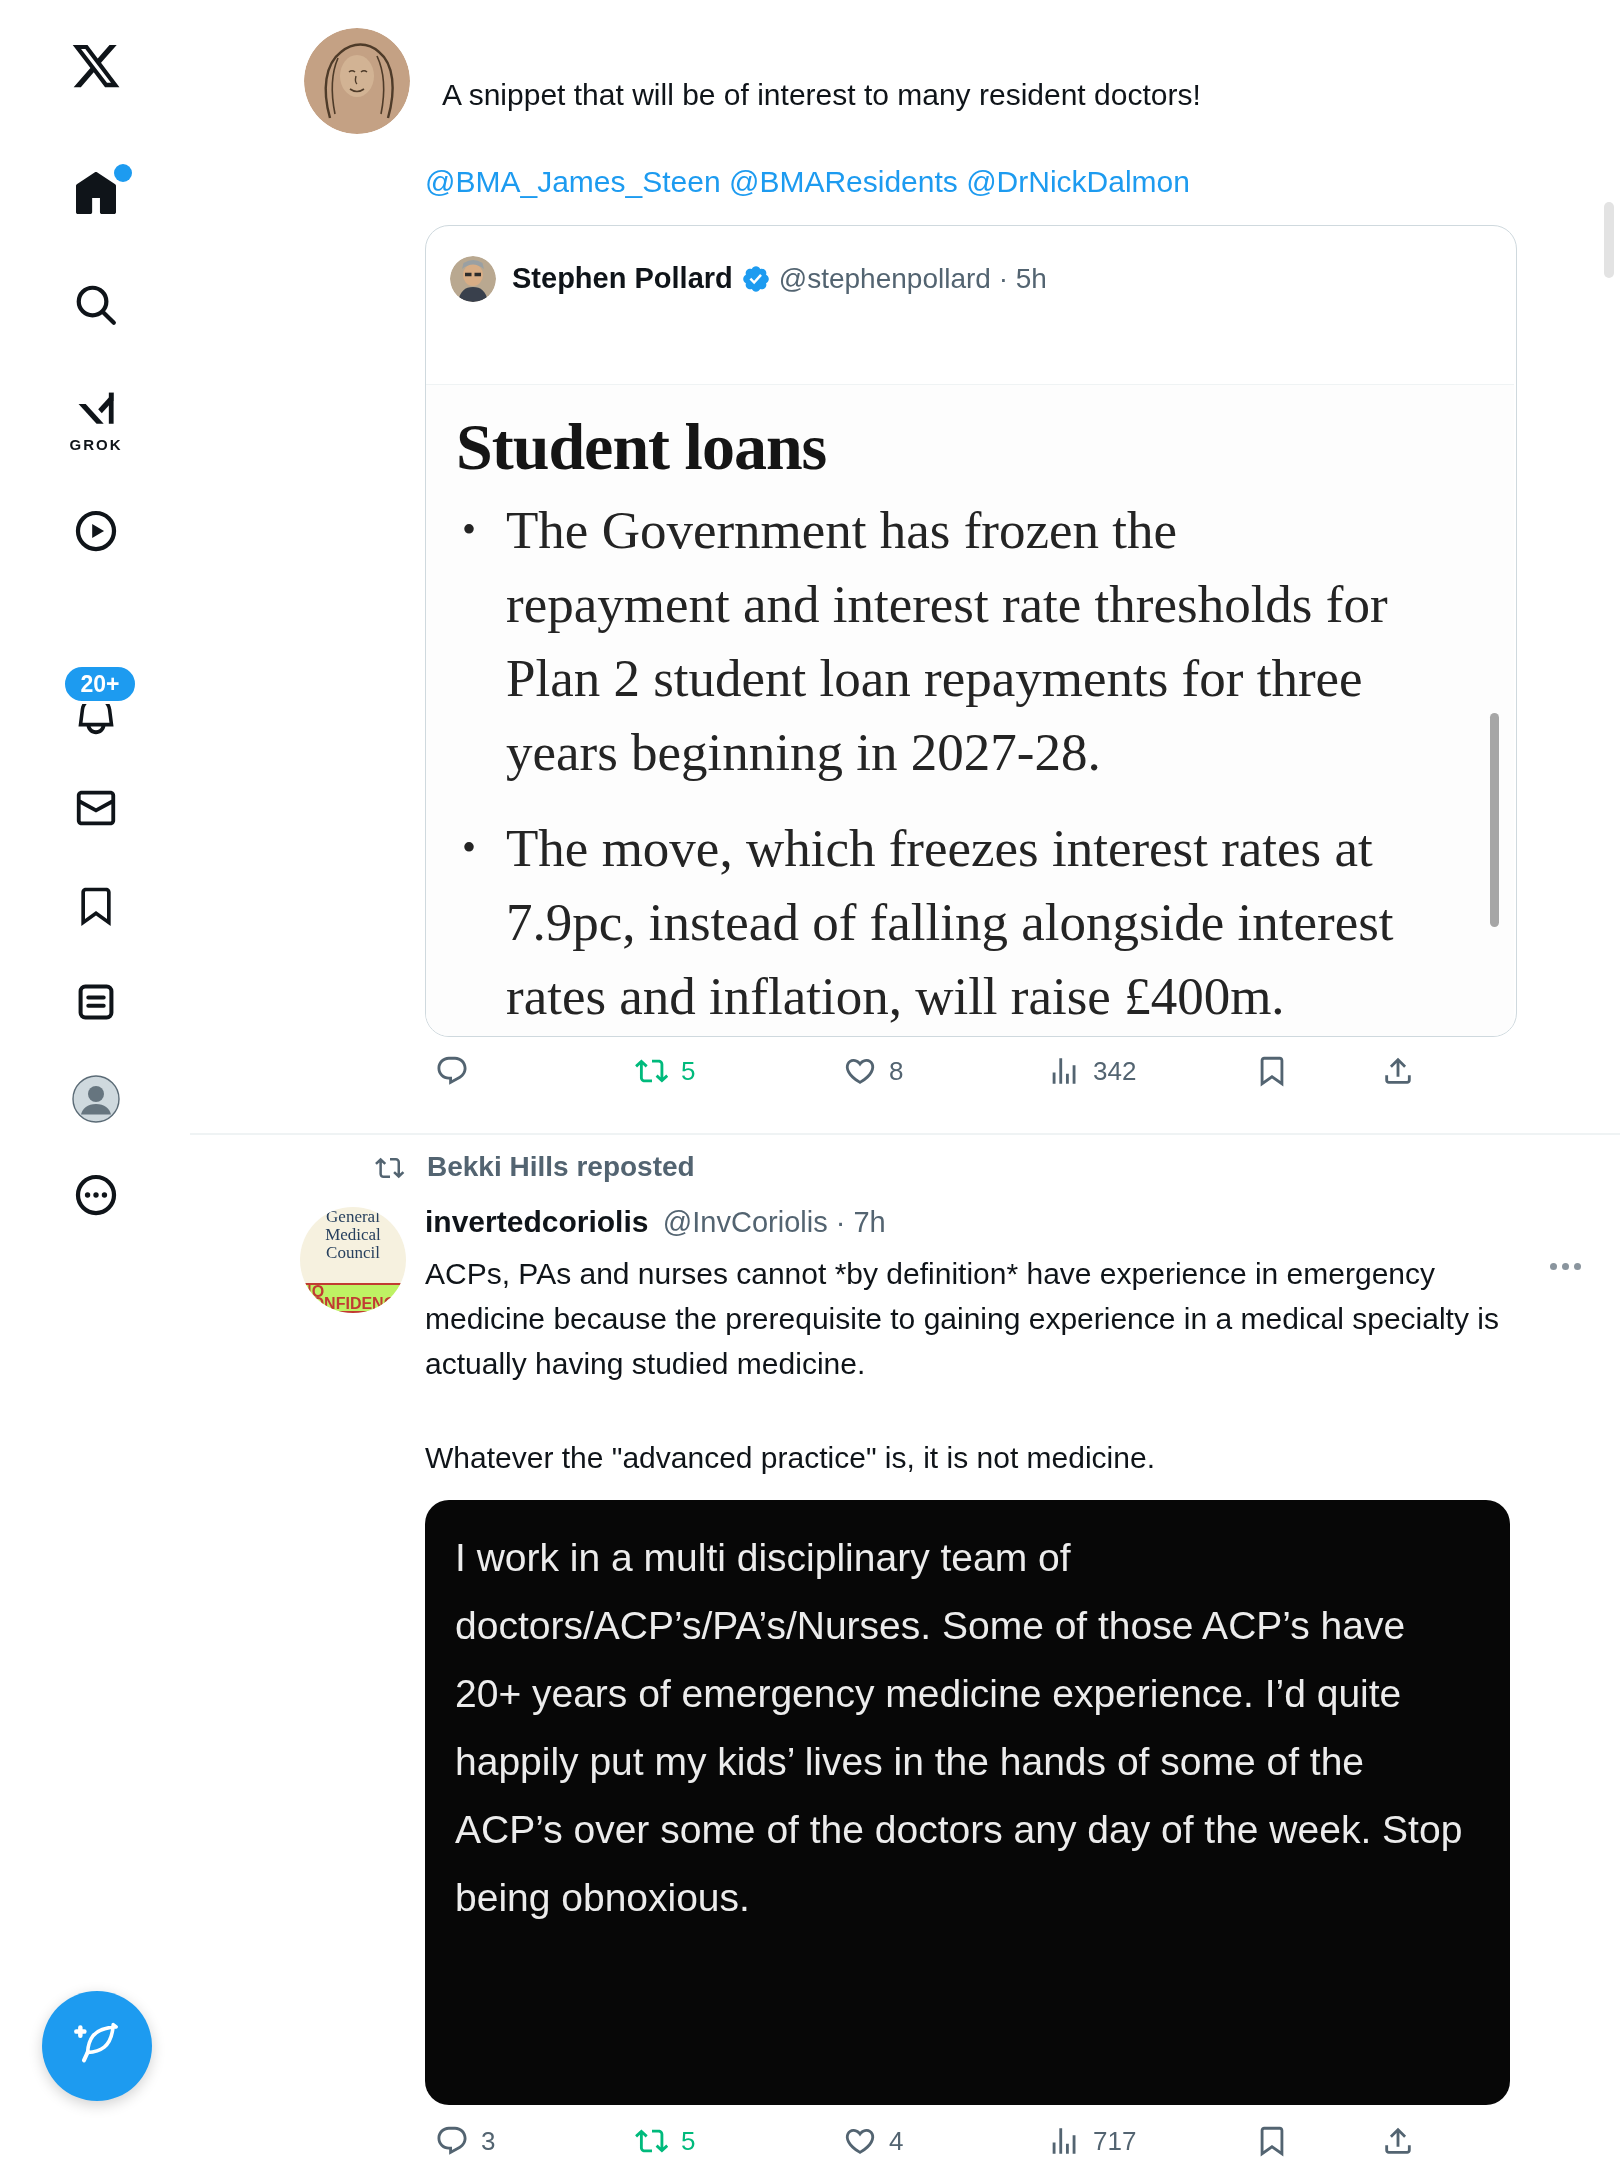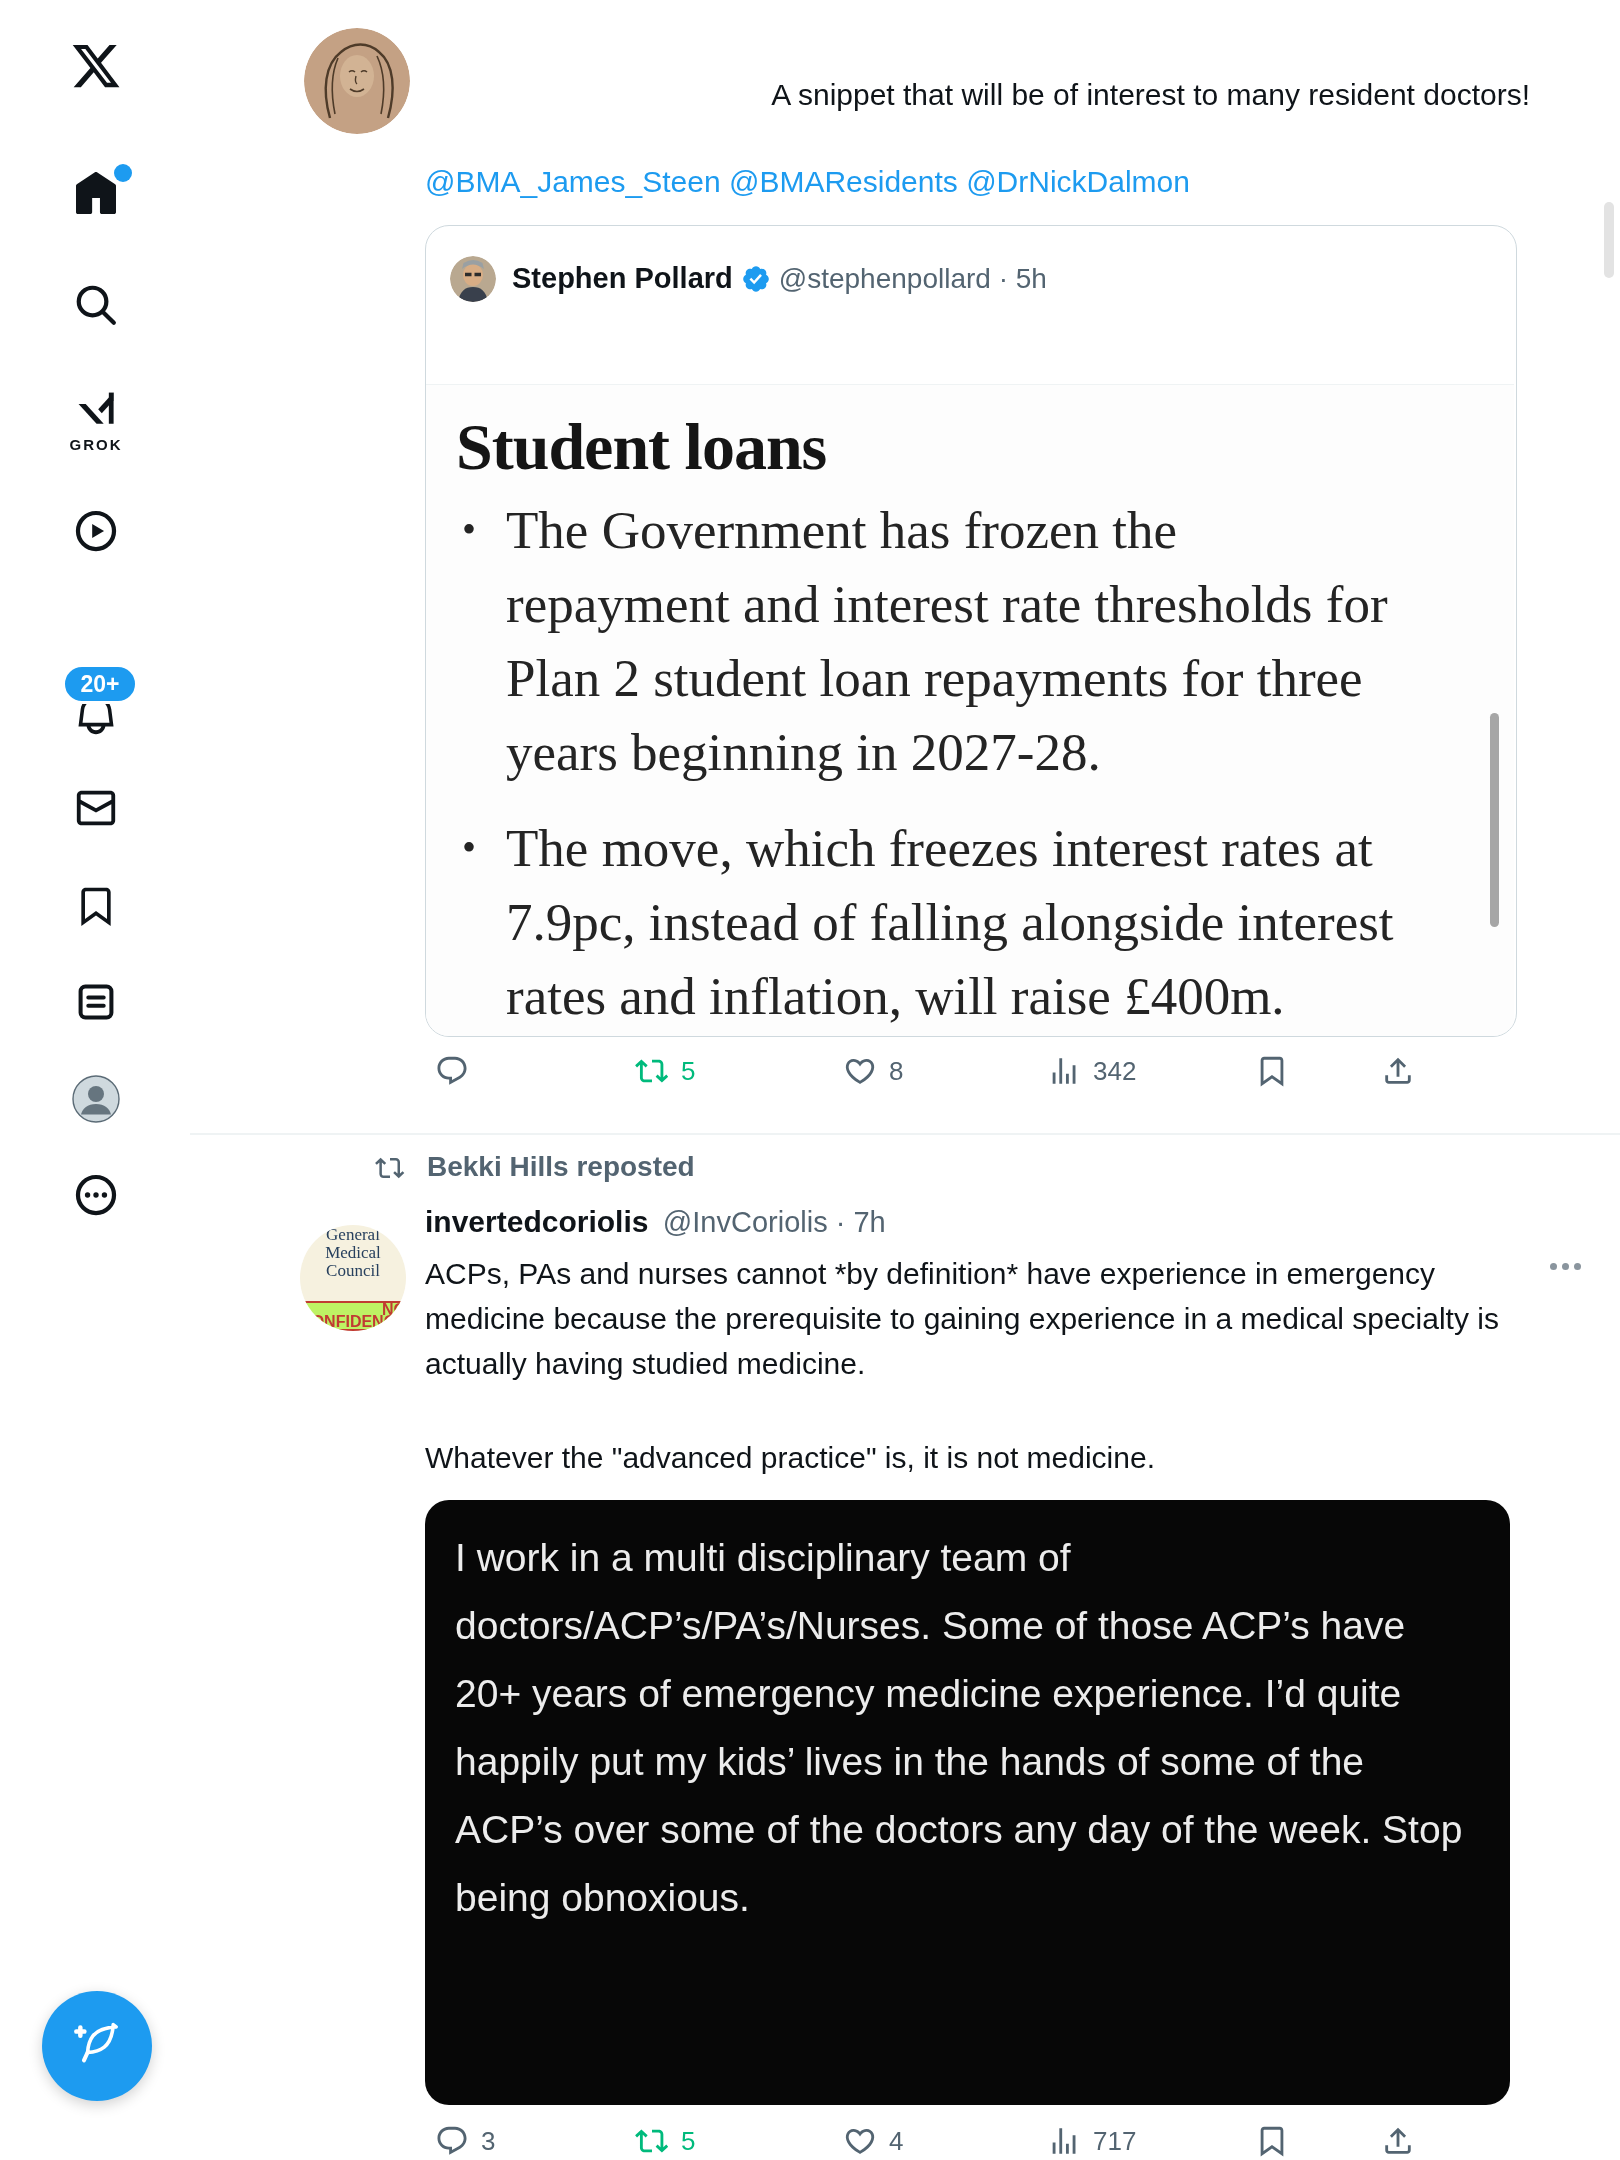--- a/index.html
+++ b/index.html
@@ -32,22 +32,22 @@
   .news-bullets{position:absolute;left:36px;top:108px;width:940px;}
   .bullet{display:flex;font-size:53px;line-height:74px;color:#242424;}
   .bullet .bdot{width:44px;flex:0 0 44px;font-size:40px;}
   .bullet + .bullet{margin-top:22px;}
   .inner-scrollbar{position:absolute;left:1064px;top:328px;width:9px;height:214px;border-radius:5px;background:#a6a6a6;}
   .action{position:absolute;display:flex;align-items:center;gap:12px;cursor:pointer;color:#536471;}
   .action svg{display:block;}
   .count{font-size:26px;color:#536471;}
   .action.green,.action.green .count{color:#00ba7c;}
   .repost-ctx{position:absolute;left:237px;top:16px;font-size:28px;font-weight:700;color:#536471;}
-  .gmc{position:absolute;left:110px;top:90px;width:106px;height:106px;border-radius:50%;background:#f6f1df;overflow:hidden;cursor:pointer;
-       display:flex;flex-direction:column;align-items:center;justify-content:center;text-align:right;}
+  .gmc{position:absolute;left:110px;top:72px;width:106px;height:106px;border-radius:50%;background:#f6f1df;overflow:hidden;cursor:pointer;
+       display:flex;flex-direction:column;align-items:center;justify-content:center;text-align:left;}
   .gmc-line{font-family:"Liberation Serif",serif;font-size:17px;line-height:18px;color:#27405e;font-weight:500;}
   .gmc-stamp{margin-top:21px;border:2px solid #c13b33;border-radius:3px;background:#bef264;color:#c13b33;
              font-size:16px;line-height:12px;font-weight:700;padding:1px 3px;}
   .blackimg{position:absolute;left:235px;top:365px;width:1085px;height:605px;border-radius:24px;background:#070707;cursor:pointer;
             color:#ececec;font-size:39px;line-height:68px;box-sizing:border-box;padding:24px 30px;}
   .divider{position:absolute;left:190px;width:1430px;height:2px;background:#eff3f4;}
   .right-scrollbar{position:absolute;left:1604px;top:202px;width:10px;height:76px;border-radius:5px;background:#e3e3e3;}
   .more-dots{color:#8a959e;}
 </style>
 </head>
@@ -187,21 +187,21 @@
         <path d="M34 30 C27 46 27 66 31 86" stroke="#4e3b29" stroke-width="1.6" fill="none"></path>
         <path d="M73 28 C81 45 81 66 77 86" stroke="#4e3b29" stroke-width="1.6" fill="none"></path>
         <ellipse cx="53" cy="48" rx="17" ry="21" fill="#d2b394"></ellipse>
         <path d="M45 44 q3 -2.5 6 0 M57 44 q3 -2.5 6 0" stroke="#4e3b29" stroke-width="1.6" fill="none"></path>
         <path d="M52 48 q-1.5 6 1 8" stroke="#4e3b29" stroke-width="1.4" fill="none"></path>
         <path d="M46 61 q7 5 14 0" stroke="#4e3b29" stroke-width="1.6" fill="none"></path>
       </svg>
     </div>
 
 
-    <div class="abs tweet-text" style="left:245px;top:72px;width:1095px;text-align:right;">A snippet that will be of interest to many resident doctors!</div>
+    <div class="abs tweet-text" style="left:252px;top:72px;width:1095px;">A snippet that will be of interest to many resident doctors!</div>
     <div class="abs mentions" style="left:235px;top:160px;width:1095px;">@BMA_James_Steen @BMAResidents @DrNickDalmon</div>
 
     <div class="qcard">
       <div class="abs" style="left:24px;top:30px;width:46px;height:46px;border-radius:50%;overflow:hidden;">
         <svg width="46" height="46" viewBox="0 0 46 46">
           <defs>
               <clipPath id="qav">
                 <circle cx="23" cy="23" r="23"></circle>
               </clipPath>
             </defs>

